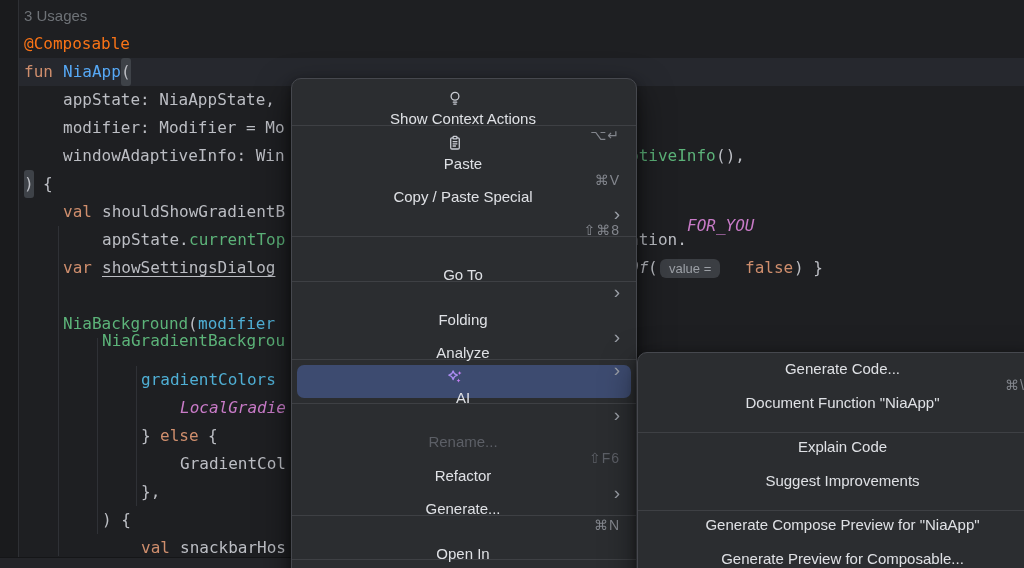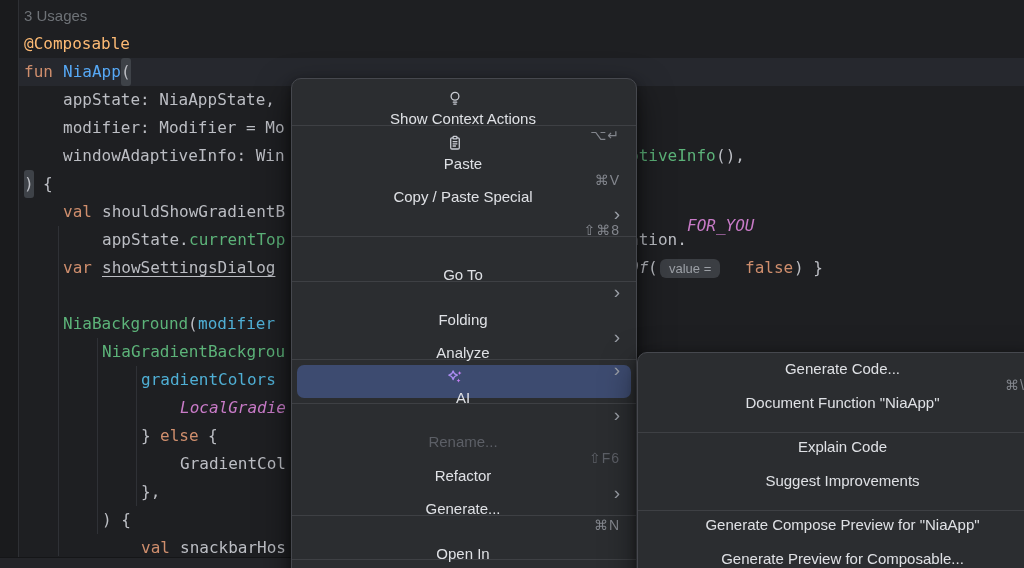--- a/index.html
+++ b/index.html
@@ -10,21 +10,21 @@
   #gutter{position:absolute;left:0;top:0;width:18px;height:568px;background:#1A1B1D;border-right:1px solid #2E3034;}
   #caret-line{position:absolute;left:19px;top:58px;height:28px;right:0;background:#26282E;}
   .guide{position:absolute;width:1px;background:#2F3136;}
   #g1{left:58px;top:226px;height:330px;}
   #g2{left:97px;top:338px;height:196px;}
   #g3{left:136px;top:366px;height:140px;}
   #bottom-band{position:absolute;left:0;top:557px;width:660px;height:11px;background:#242529;border-top:1px solid #151618;}
   .frag{position:absolute;font-family:"DejaVu Sans Mono","Liberation Mono",monospace;
     font-size:16px;line-height:28px;height:28px;white-space:pre;color:#BCBEC4;}
   .hint{font-family:"Liberation Sans",sans-serif;font-size:15px;color:#6E7277;}
-  .ann{color:#fdba74;}
+  .ann{color:#f97316;}
   .kw{color:#CF8E6D;}
   .fn{color:#56A8F5;}
   .call{color:#5CB379;}
   .named{color:#4FAFD5;}
   .const{color:#C97BC8;font-style:italic;}
   .itl{font-style:italic;}
   .und{text-decoration:underline;text-underline-offset:3px;}
   .box{background:#3E4248;border-radius:3px;}
   .pill{position:absolute;font-family:"Liberation Sans",sans-serif;font-size:13px;color:#9CA0A6;
     background:#3B3E43;border-radius:6px;height:19px;line-height:19px;padding:0 9px;}
@@ -76,21 +76,21 @@
         <span class="frag const" style="left: 687px; top: 212px;">FOR_YOU</span>
         <span class="frag kw" style="left: 63px; top: 254px;">var</span>
         <span class="frag und" style="left: 102px; top: 254px;">showSettingsDialog</span>
         <span class="frag itl" style="left: 629px; top: 254px;">Of</span>
         <span class="frag " style="left: 648px; top: 254px;">(</span>
         <span class="frag kw" style="left: 745px; top: 254px;">false</span>
         <span class="frag " style="left: 794px; top: 254px;">) }</span>
         <span class="frag call" style="left: 63px; top: 310px;">NiaBackground</span>
         <span class="frag " style="left: 188px; top: 310px;">(</span>
         <span class="frag named" style="left: 198px; top: 310px;">modifier</span>
-        <span class="frag call" style="left: 102px; top: 338px;">NiaGradientBackgrou</span>
+        <span class="frag call" style="left: 102px; top: 327px;">NiaGradientBackgrou</span>
         <span class="frag named" style="left: 141px; top: 366px; text-align: center;">gradientColors</span>
         <span class="frag const" style="left: 180px; top: 394px;">LocalGradie</span>
         <span class="frag " style="left: 141px; top: 422px;">}</span>
         <span class="frag kw" style="left: 160px; top: 422px;">else</span>
         <span class="frag " style="left: 208px; top: 422px;">{</span>
         <span class="frag " style="left: 180px; top: 450px;">GradientCol</span>
         <span class="frag " style="left: 141px; top: 478px;">},</span>
         <span class="frag " style="left: 102px; top: 506px;">) {</span>
         <span class="frag kw" style="left: 141px; top: 534px;">val</span>
         <span class="frag " style="left: 180px; top: 534px;">snackbarHos</span>

